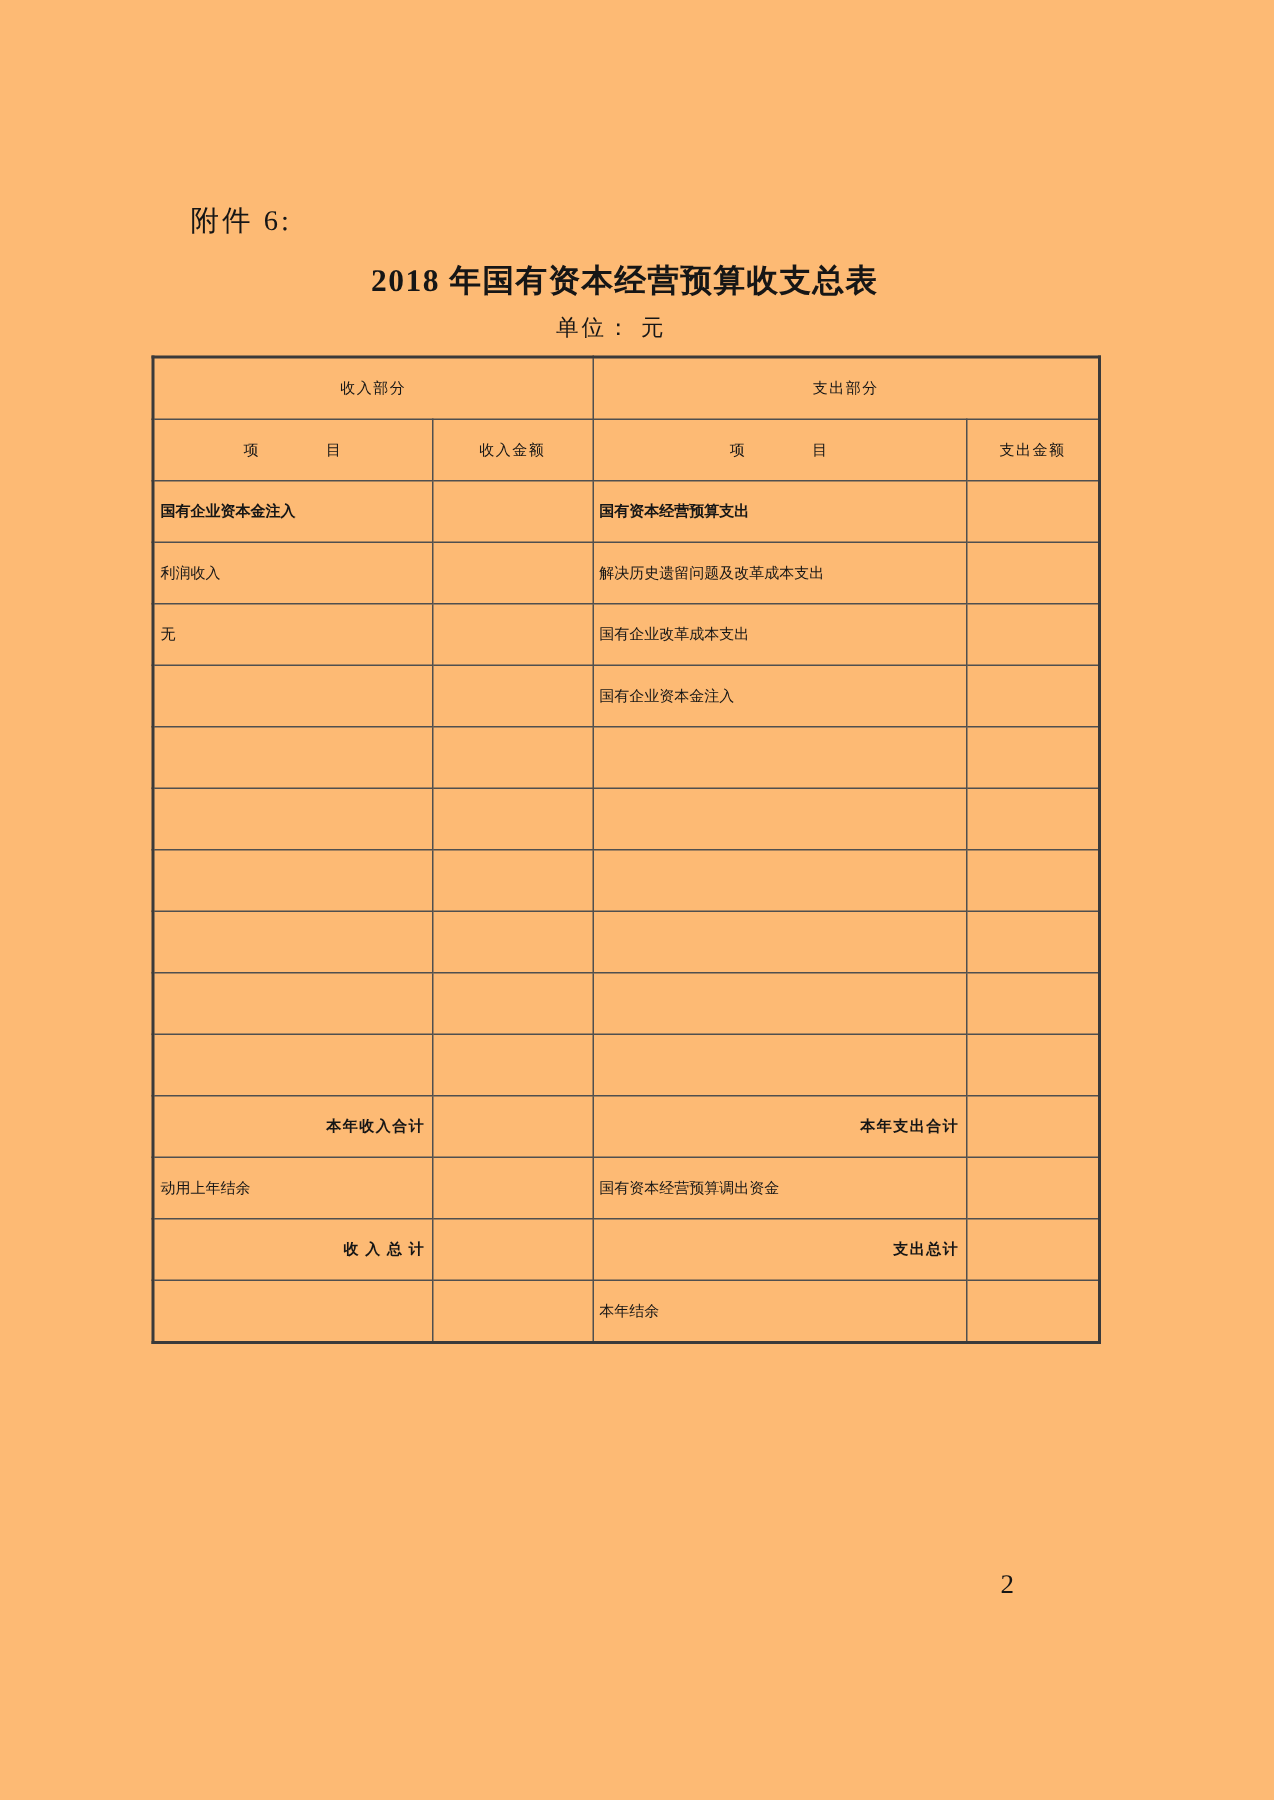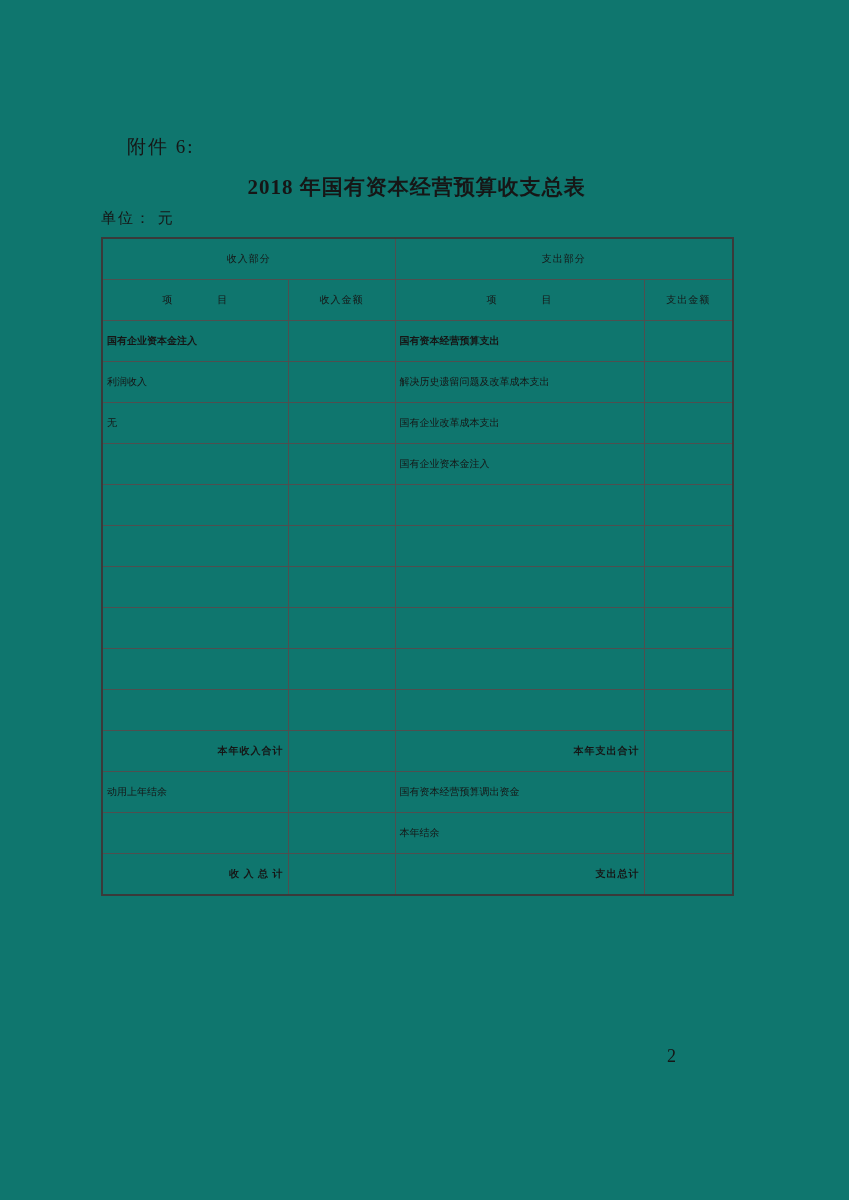--- a/index.html
+++ b/index.html
@@ -1,34 +1,34 @@
 <!DOCTYPE html>
 <html><head>
 <meta charset="utf-8">
 <style>
   html,body{margin:0;padding:0;background:#888;}
   .page{
     position:relative;
     width:849px;height:1200px;
-    background:#0f766e;
+    background:#fdba74;
     font-family:"Liberation Serif","DejaVu Serif",serif;
     color:#161616;
     overflow:hidden;
   }
   .attachment{
     position:absolute;left:127px;top:134px;
     font-size:19px;letter-spacing:2px;
   }
   .doc-title{
     position:absolute;left:101px;top:173px;width:631px;
     text-align:center;font-size:21px;font-weight:700;letter-spacing:1px;
   }
   .unit{
     position:absolute;left:101px;top:209px;width:631px;
-    text-align:left;padding-right:0;box-sizing:border-box;
+    text-align:center;padding-right:0;box-sizing:border-box;
     font-size:15px;
   }
   .unit-inner{display:inline-block;margin-right:18px;letter-spacing:2px;}
   table.budget{
     position:absolute;left:101px;top:237px;
     width:631px;border-collapse:collapse;table-layout:fixed;
     font-size:10px;
   }
   table.budget col.c1{width:186px;}
   table.budget col.c2{width:107px;}
@@ -157,29 +157,29 @@
         <td class="total">本年支出合计</td>
         <td></td>
       </tr>
       <tr>
         <td class="plain-left">动用上年结余</td>
         <td></td>
         <td class="plain-left">国有资本经营预算调出资金</td>
         <td></td>
       </tr>
       <tr>
+        <td class="total">收 入 总 计</td>
+        <td></td>
+        <td class="total">支出总计</td>
+        <td></td>
+      </tr>
+      <tr>
         <td></td>
         <td></td>
         <td class="plain-left">本年结余</td>
-        <td></td>
-      </tr>
-      <tr>
-        <td class="total">收 入 总 计</td>
-        <td></td>
-        <td class="total">支出总计</td>
         <td></td>
       </tr>
     </tbody>
   </table>
 
   <div class="page-number">2</div>
 
 </div>
 
 </body></html>

